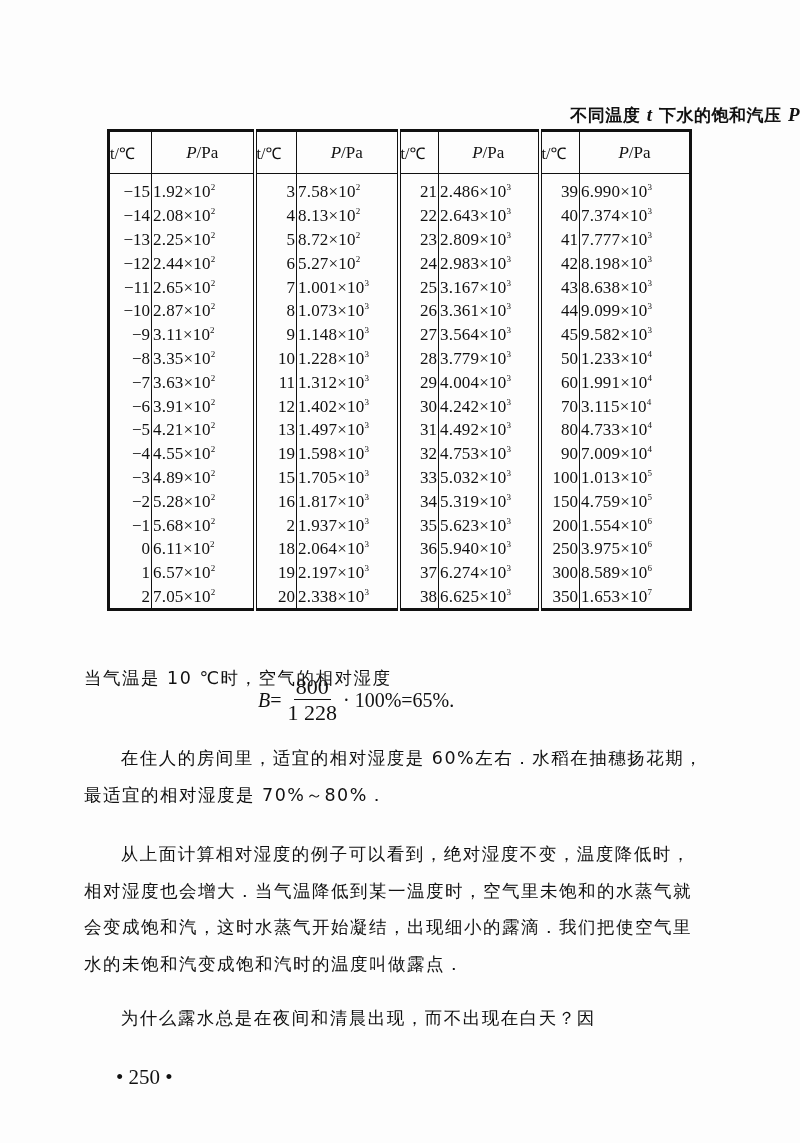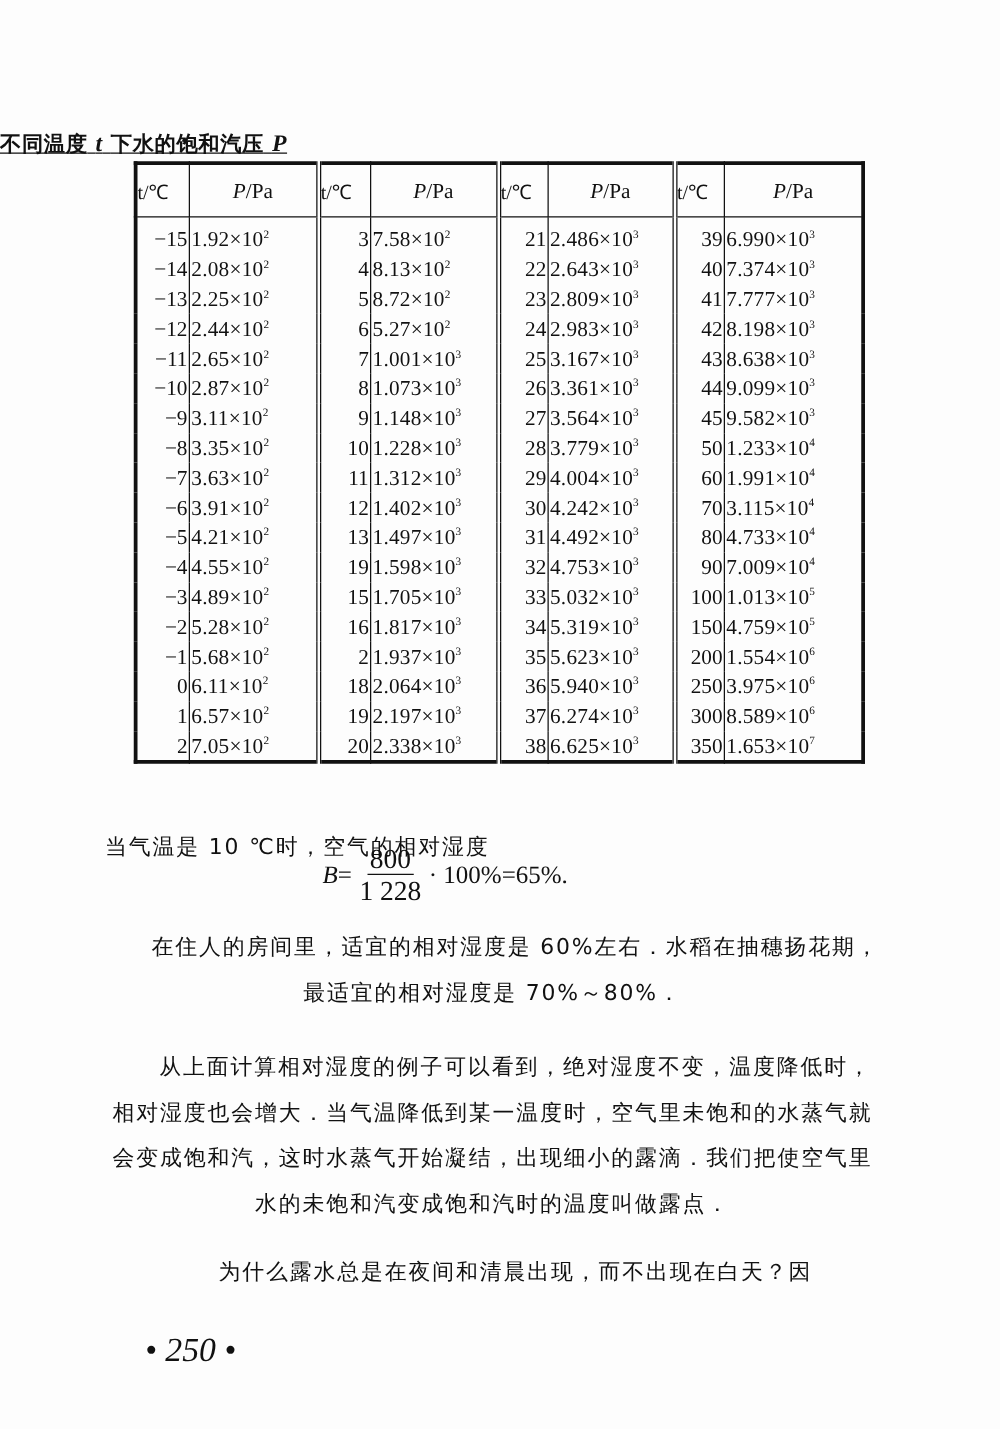--- a/index.html
+++ b/index.html
@@ -1,44 +1,44 @@
 <!DOCTYPE html>
 <html><head>
 <meta charset="utf-8">
 <style>
   html, body { margin: 0; padding: 0; background: #fdfdfd; }
   body { width: 800px; height: 1143px; position: relative; overflow: hidden;
          font-family: "DejaVu Serif", "Liberation Serif", serif; color: #111; }
-  .caption { position: absolute; top: 104px; left: 0; width: 800px; text-align: left;
-             font-family: "DejaVu Sans", sans-serif; font-weight: bold; font-size: 17px; letter-spacing: 0.5px; text-decoration: underline; }
+  .caption { position: absolute; top: 104px; left: 0; width: 800px; text-align: right;
+             font-family: "DejaVu Sans", sans-serif; font-weight: bold; font-size: 17px; letter-spacing: 0.5px; }
   .caption i { font-family: "Liberation Serif", serif; font-style: italic; font-weight: bold; font-size: 19px; }
   table.sat { position: absolute; top: 129px; left: 107px; width: 582px;
               border-collapse: collapse; border: 3px solid #111; table-layout: fixed; }
   table.sat th, table.sat td { border-right: 1.5px solid #111; padding: 0; white-space: nowrap; overflow: hidden; }
   table.sat th { height: 41px; border-bottom: 1.5px solid #111; font-weight: normal;
                  font-family: "Liberation Serif", serif; font-size: 17px; text-align: center; }
   table.sat th.t { text-align: left; font-size: 16px; }
   table.sat th i { font-style: italic; }
   table.sat td { height: 23.8px; font-family: "Liberation Serif", serif; font-size: 17px; line-height: 23px; }
   table.sat td.t { text-align: right; padding-right: 1px; }
   table.sat td.p { text-align: left; padding-left: 1px; letter-spacing: 0.2px; }
   table.sat tr.first td { padding-top: 6px; }
   table.sat .dbl { border-right: 4px double #111; }
   sup { font-size: 9px; vertical-align: 7px; line-height: 0; }
   .para { position: absolute; left: 84px; width: 620px; font-family: "DejaVu Sans", sans-serif;
           font-size: 17.5px; line-height: 36.5px; letter-spacing: 1.5px; }
-  .indent { text-indent: 2.1em; text-align: center; }
+  .indent { text-indent: 2.1em; }
   .formula { position: absolute; top: 675px; left: 258px; font-family: "Liberation Serif", serif;
              font-size: 20px; display: flex; align-items: center; }
   .formula i { font-style: italic; }
   .frac { display: inline-flex; flex-direction: column; align-items: center; margin: 0 6px; font-size: 22px; }
   .frac .num { border-bottom: 1.5px solid #111; padding: 0 2px; line-height: 24px; }
   .frac .den { line-height: 26px; }
   .pagenum { position: absolute; top: 1065px; left: 116px; font-family: "Liberation Serif", serif;
-             font-style: italic; font-size: 27px; }
+             font-size: 21px; }
 </style>
 </head>
 <body>
 
 <div class="caption">
   <span>不同温度</span>
   <i>t</i>
   <span>下水的饱和汽压</span>
   <i>P</i>
 </div>

